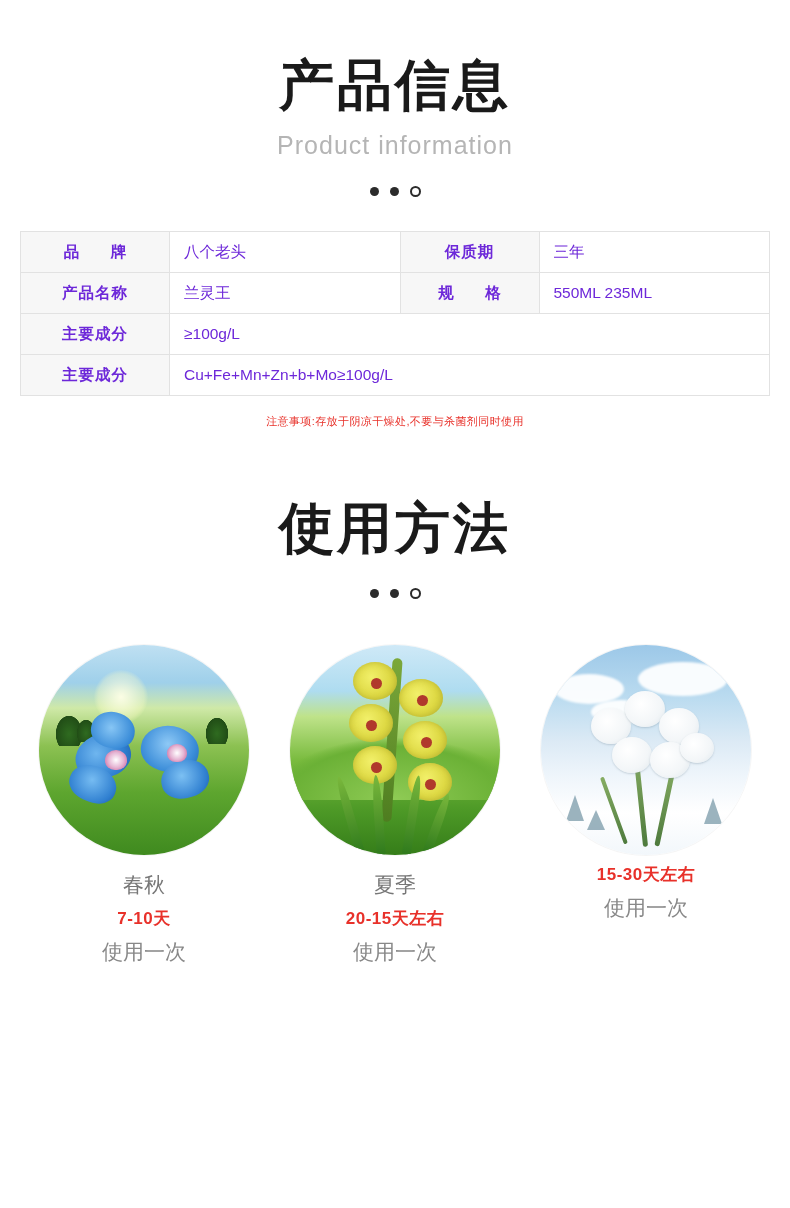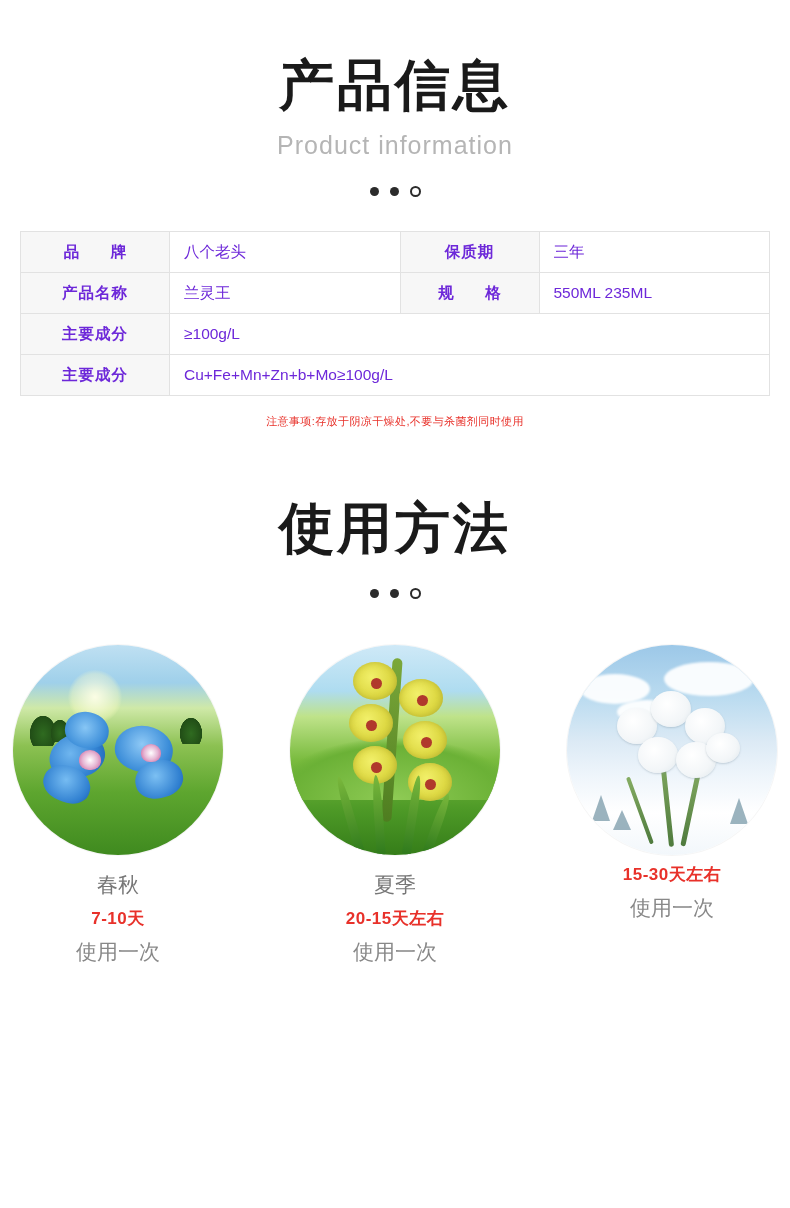--- a/index.html
+++ b/index.html
@@ -100,21 +100,21 @@
     text-align: center;
     font-size: 18.5px;
     color: #3a3a3a;
     line-height: 1.65;
   }
 
   
   .seasons {
     display: flex;
     justify-content: center;
-    gap: 42px;
+    gap: 16px;
     margin-top: 46px;
   }
   .season {
     width: 235px;
     text-align: center;
   }
   .circle {
     width: 210px;
     height: 210px;
     border-radius: 50%;

